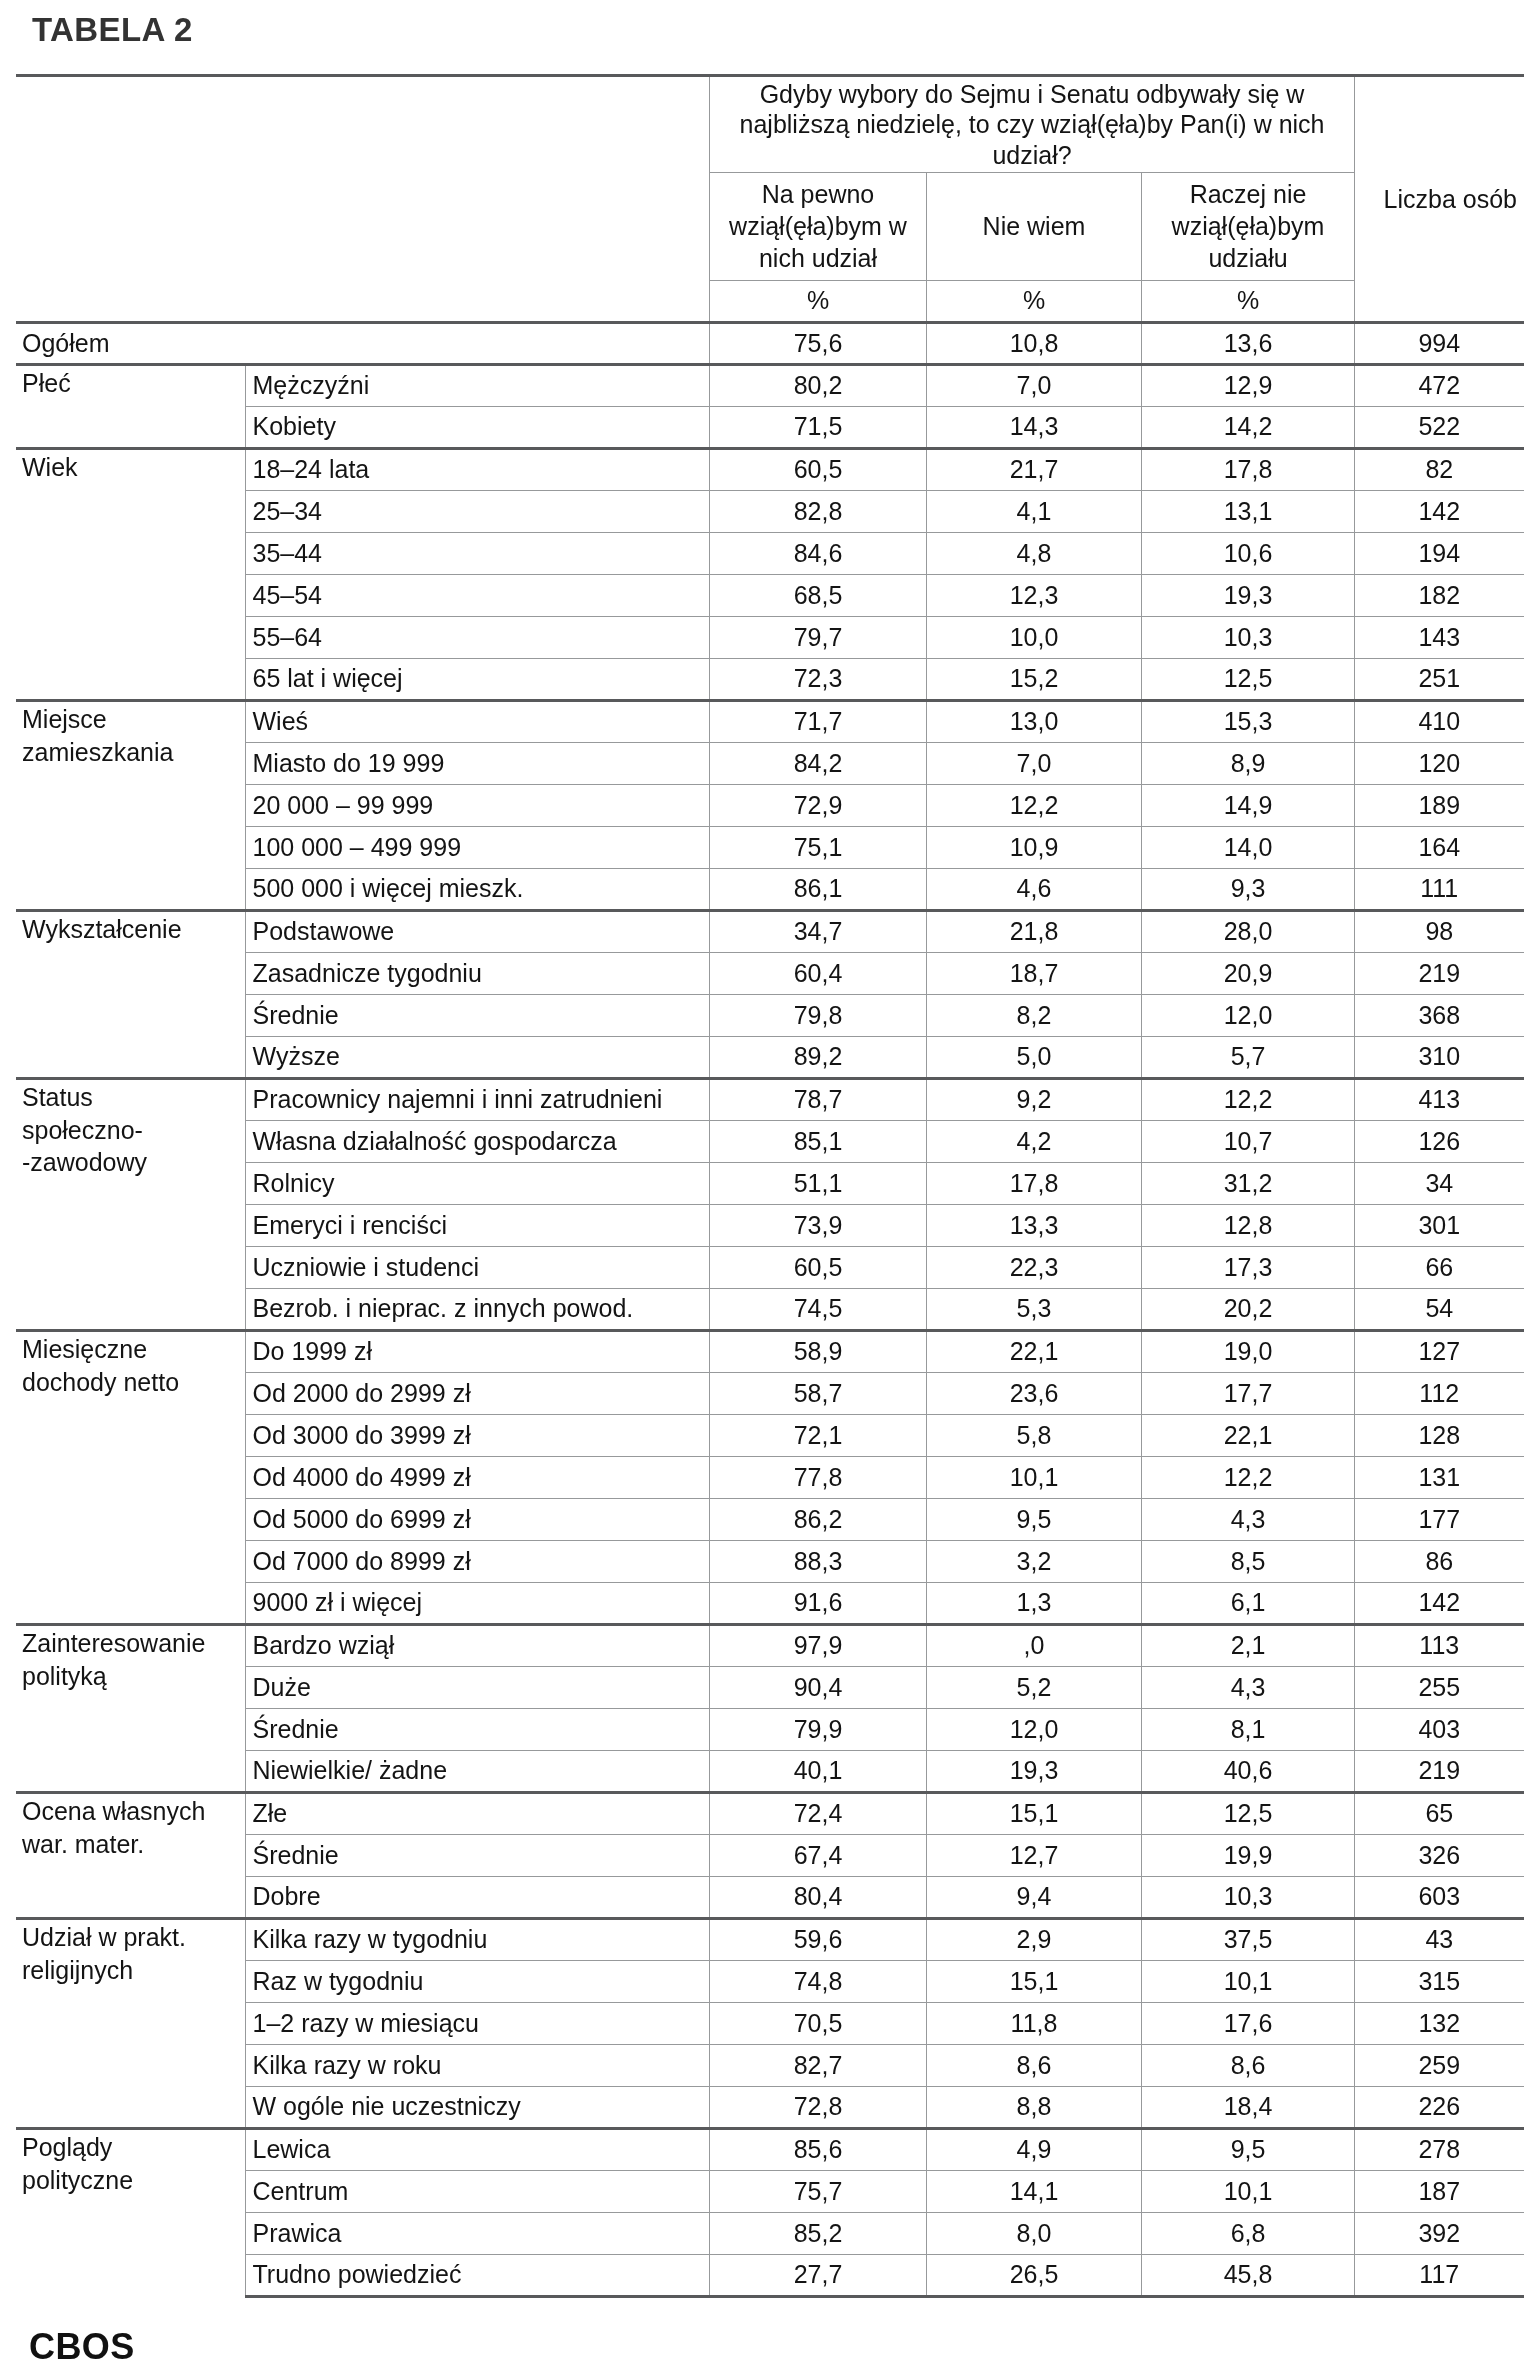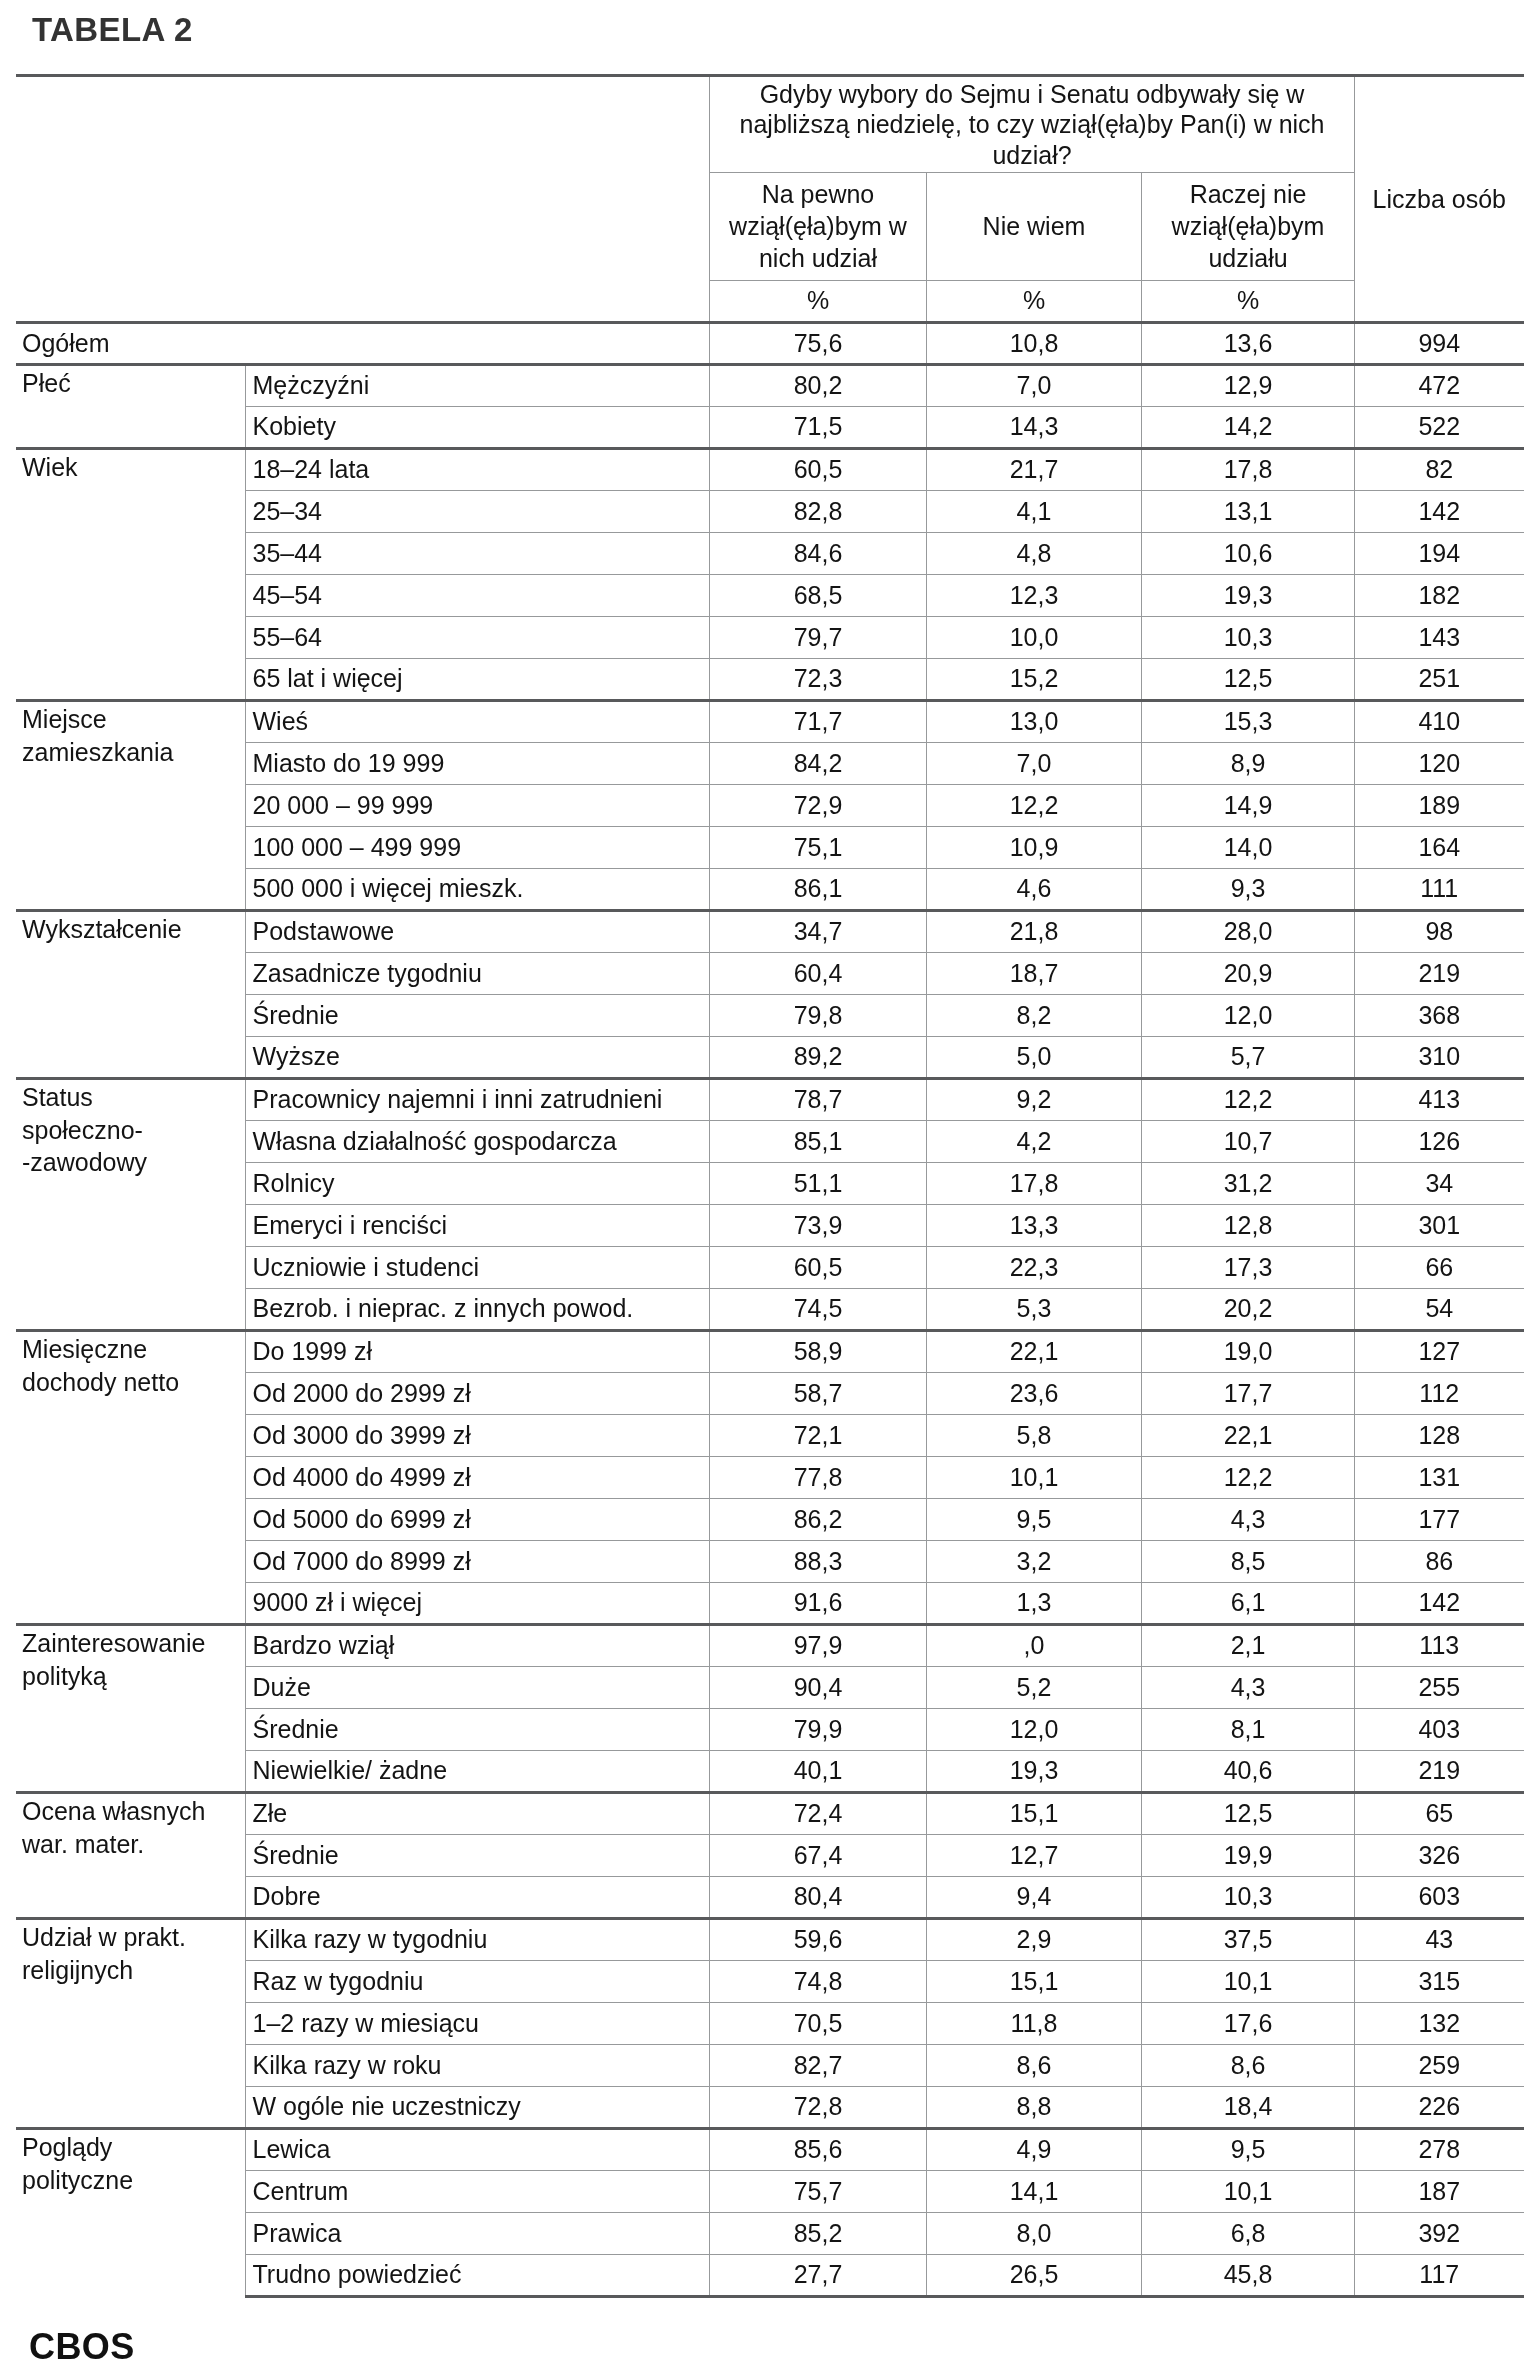--- a/index.html
+++ b/index.html
@@ -50,21 +50,21 @@
   }
   td.pct{
     border-left:1.6px solid var(--thin);
     border-bottom:3.3px solid var(--thick);
     text-align:center;
   }
   td.corner{border-bottom:3.3px solid var(--thick);}
   th.liczba{
     border-left:1.6px solid var(--thin);
     border-bottom:3.3px solid var(--thick);
-    text-align:center;line-height:1.3;
+    text-align:right;line-height:1.3;
   }
   
   tbody td{height:42px;border-top:1.6px solid var(--thin);}
   tbody tr.section-start>td{border-top:3.3px solid var(--thick);}
   tbody tr:last-child>td{border-bottom:3.3px solid var(--thick);}
   td.group{
     text-align:left;vertical-align:top;
     padding:5.7px 6.5px 3.3px 11.4px;line-height:1.3;
     border-right:1.6px solid var(--thin);
     white-space:pre-line;

